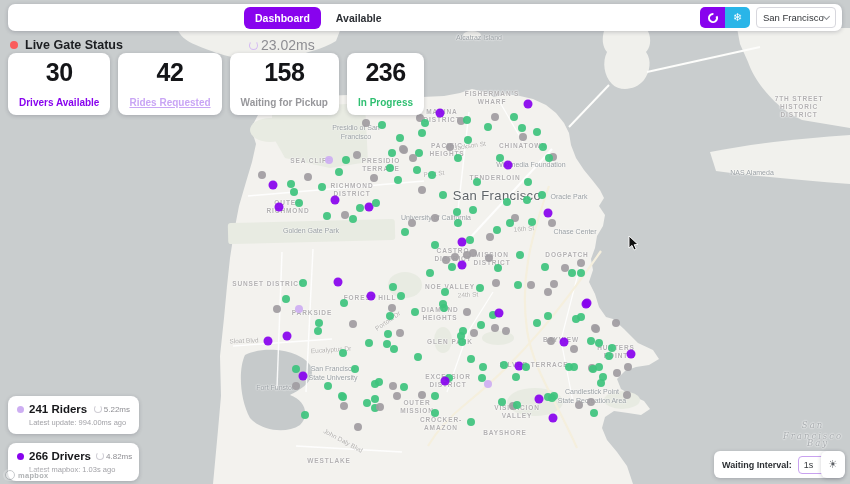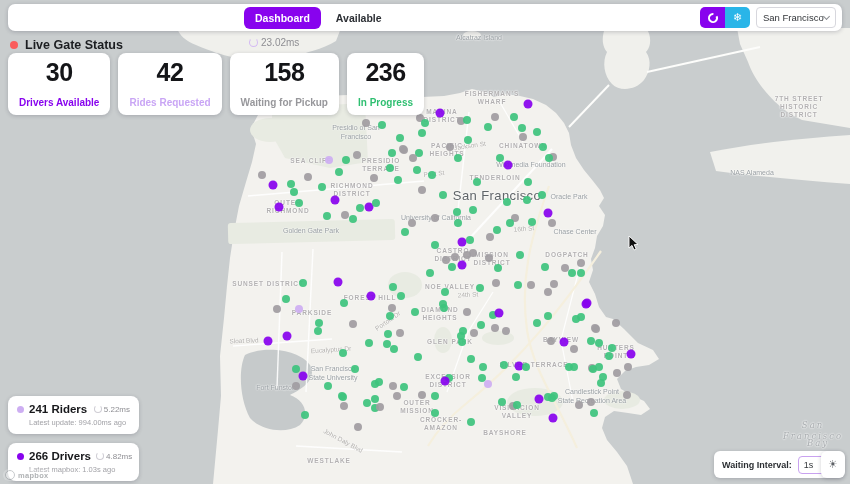--- a/index.html
+++ b/index.html
@@ -50,21 +50,21 @@
     border-bottom:1.2px solid #8a8d91;transform:rotate(45deg);margin-top:-2px;}
 
   
   #status{position:absolute;left:10px;top:38px;display:flex;align-items:center;gap:7px;}
   #status .ind{width:8px;height:8px;border-radius:50%;background:#fa5c5c;}
   #status .ttl{font-size:12.5px;font-weight:700;color:#1c1e21;}
   #toptimer{position:absolute;left:249px;top:37px;display:flex;align-items:center;gap:3px;}
   .ring{border-radius:50%;border:1.5px solid #d4baf3;border-top-color:transparent;
     box-sizing:border-box;}
   #toptimer .ring{width:9px;height:9px;}
-  .lat{font-size:10px;color:#8e8e93;}
+  .lat{font-size:14px;color:#8e8e93;}
   #stats{position:absolute;left:8px;top:53px;display:flex;gap:8px;}
   .stat{background:#fff;border-radius:8px;box-shadow:0 1px 4px rgba(25,25,45,.2);
     padding:6px 11px 7px;text-align:center;min-width:44px;}
   .stat .v{font-size:25px;font-weight:800;color:#141518;line-height:1.1;
     letter-spacing:-.5px;}
   .stat .l{font-size:10px;font-weight:700;margin-top:10px;white-space:nowrap;}
 
   
   #feeds{position:absolute;left:8px;top:396px;display:flex;flex-direction:column;gap:9px;}
   .feed{width:131px;background:#fff;border-radius:8px;box-shadow:0 1px 4px rgba(25,25,45,.2);
@@ -467,21 +467,21 @@
     <span class="ring"></span>
     <span class="lat">23.02ms</span>
   </div>
   <div id="stats">
       <div class="stat">
         <div class="v">30</div>
         <div class="l" style="color: rgb(136, 3, 238);">Drivers Available</div>
       </div>
       <div class="stat">
         <div class="v">42</div>
-        <div class="l" style="color: rgb(201, 165, 245);">Rides Requested</div>
+        <div class="l" style="color: rgb(201, 165, 245); text-decoration: underline;">Rides Requested</div>
       </div>
       <div class="stat">
         <div class="v">158</div>
         <div class="l" style="color: rgb(151, 151, 155);">Waiting for Pickup</div>
       </div>
       <div class="stat">
         <div class="v">236</div>
         <div class="l" style="color: rgb(47, 191, 113);">In Progress</div>
       </div>
     </div>

